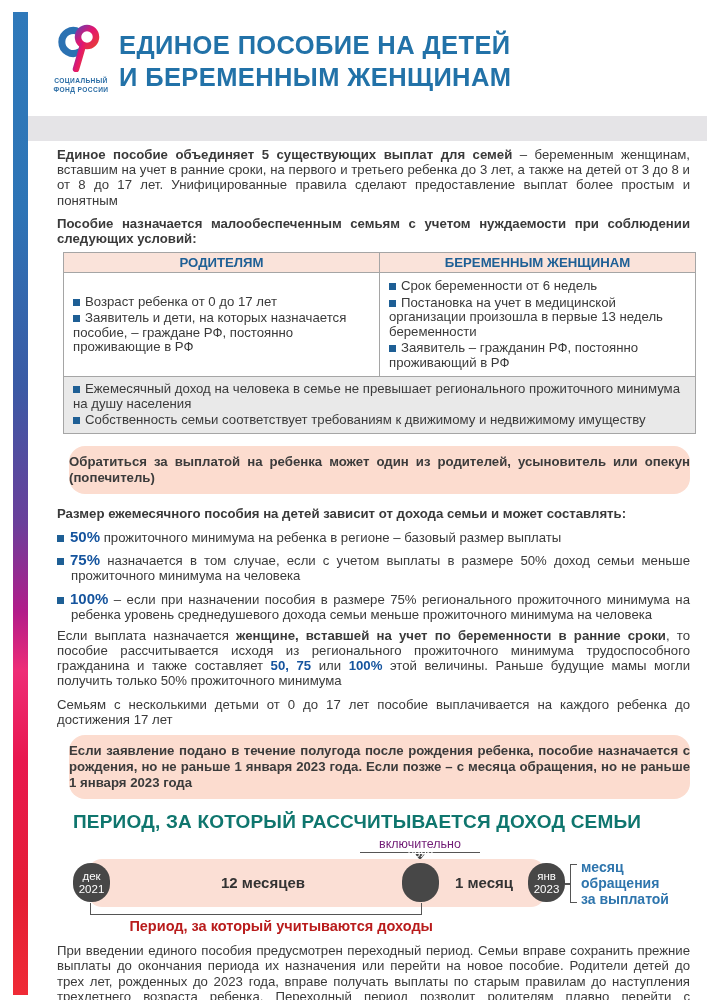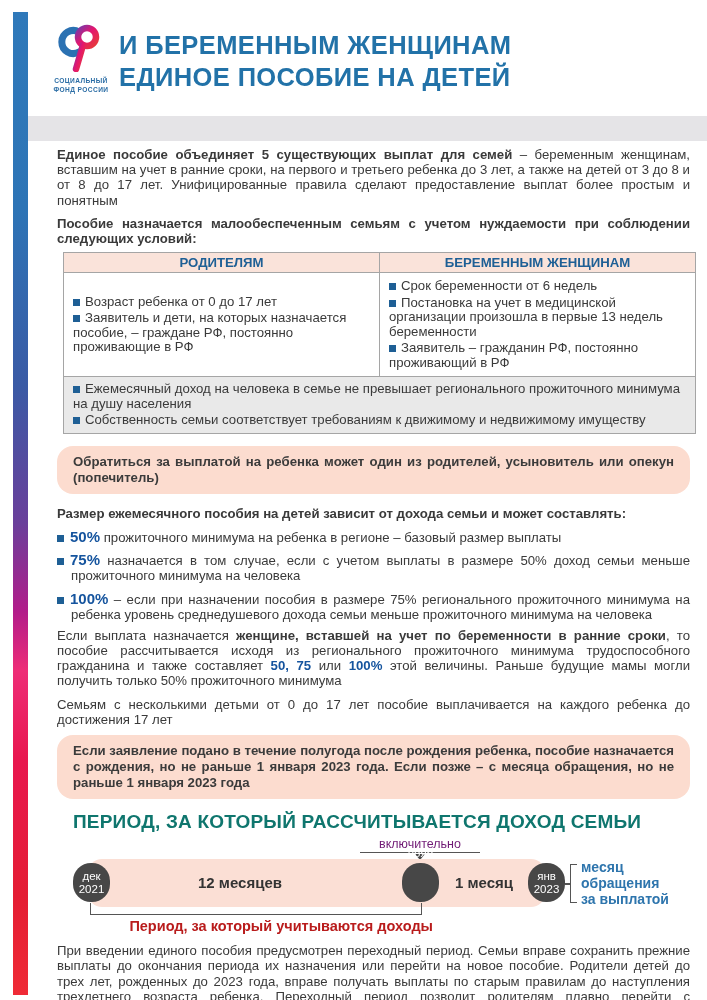--- a/index.html
+++ b/index.html
@@ -24,43 +24,43 @@
   .cond-heading{font-weight:700;font-size:13.2px;line-height:1.15;margin:0 0 6px 0;text-align:justify;}
   
   table.cond{width:100%;border-collapse:collapse;margin:0 0 12px 6px;}
   table.cond th{background:#fae3da;color:#1e5f95;font-size:13.2px;font-weight:700;
     padding:2px 4px;border:1px solid #a5a5a5;text-align:center;width:50%;}
   table.cond td.cell{border:1px solid #a5a5a5;padding:4px 9px;font-size:13.2px;line-height:1.1;vertical-align:middle;}
   table.cond td.foot{border:1px solid #a5a5a5;background:#e9e9e9;padding:3px 9px;font-size:13.2px;line-height:1.1;}
   .li{margin:2px 0;}
   .sq{display:inline-block;width:7px;height:7px;background:#1e5f95;margin-right:5px;}
   
-  .callout{background:#fcdccf;border-radius:16px;padding:8px 16px;font-weight:600;
-    font-size:13.2px;line-height:1.22;color:#3b3b3b;margin:0 0 12px 0;text-align:justify;}
+  .callout{background:#fcdccf;border-radius:16px;padding:8px 0;font-weight:600;
+    font-size:13.2px;line-height:1.22;color:#3b3b3b;margin:0 0 12px 12px;text-align:justify;}
   
   .size-heading{font-weight:700;font-size:13.2px;margin:0 0 7px 0;}
   .size-item{font-size:13.2px;line-height:1.15;text-align:justify;margin:0 0 6px 0;
     padding-left:14px;text-indent:-14px;}
   .size-item .sq{margin-right:6px;}
   .pct{color:#15549e;font-weight:700;font-size:15px;}
   
   .period-heading{color:#0f766e;font-weight:700;font-size:19px;letter-spacing:.2px;margin:12px 0 4px 16px;}
   .timeline{position:relative;height:100px;margin:0 0 6px 0;}
   .incl{position:absolute;left:303px;top:0;width:120px;text-align:center;font-size:12.5px;
     color:#701a75;border-bottom:1.5px solid #555;padding-bottom:1px;}
   .incl-tri{position:absolute;left:358px;top:17px;width:0;height:0;
     border-left:5px solid transparent;border-right:5px solid transparent;border-top:6px solid #474747;}
   .tl-bar{position:absolute;left:31px;top:22px;width:457px;height:48px;background:#fbdfd5;border-radius:14px;}
   .badge{position:absolute;width:37px;height:39px;background:#474747;border-radius:18px;color:#fff;
     font-size:11.5px;line-height:1.15;display:flex;flex-direction:column;align-items:center;justify-content:center;}
   .badge1{left:16px;top:26px;}
   .badge2{left:345px;top:26px;gap:45px;}
   .badge3{left:471px;top:26px;text-align:center;}
   .tl-span{position:absolute;top:37px;font-weight:700;font-size:15px;color:#333;text-align:center;}
-  .tl-span1{left:53px;width:260px;}
+  .tl-span1{left:76px;width:260px;}
   .tl-span2{left:388px;width:78px;}
   .bracket-bottom{position:absolute;left:33px;top:66px;width:330px;height:11px;
     border-left:1.5px solid #555;border-right:1.5px solid #555;border-bottom:1.5px solid #555;}
   .bracket-label{position:absolute;left:20px;top:81px;width:356px;text-align:right;
     color:#b91c1c;font-weight:600;font-size:14.5px;}
   .bracket-right{position:absolute;left:513px;top:27px;width:6px;height:37px;
     border-left:1.6px solid #555;border-top:1.6px solid #555;border-bottom:1.6px solid #555;}
   .bracket-conn{position:absolute;left:508px;top:46px;width:5px;height:2px;background:#555;}
   .tl-right-label{position:absolute;left:524px;top:23px;font-size:14px;font-weight:600;
     color:#2e75ad;line-height:1.12;}
@@ -90,22 +90,22 @@
         </g>
       </svg>
     </span>
     <div class="logo-org">
       <div>СОЦИАЛЬНЫЙ</div>
       <div>ФОНД РОССИИ</div>
     </div>
   </div>
 
   <div class="page-title">
+    <div>ЕДИНОЕ ПОСОБИЕ НА ДЕТЕЙ</div>
     <div>И БЕРЕМЕННЫМ ЖЕНЩИНАМ</div>
-    <div>ЕДИНОЕ ПОСОБИЕ НА ДЕТЕЙ</div>
   </div>
 
   <div class="content">
 
     <p class="body-p"><span class="b">Единое пособие объединяет 5 существующих выплат для семей</span><span> – беременным женщинам, вставшим на учет в ранние сроки, на первого и третьего ребенка до 3 лет, а также на детей от 3 до 8 и от 8 до 17 лет. Унифицированные правила сделают предоставление выплат более простым и понятным</span></p>
 
     <p class="cond-heading">Пособие назначается малообеспеченным семьям с учетом нуждаемости при соблюдении следующих условий:</p>
 
     <table class="cond">
       <tbody>

